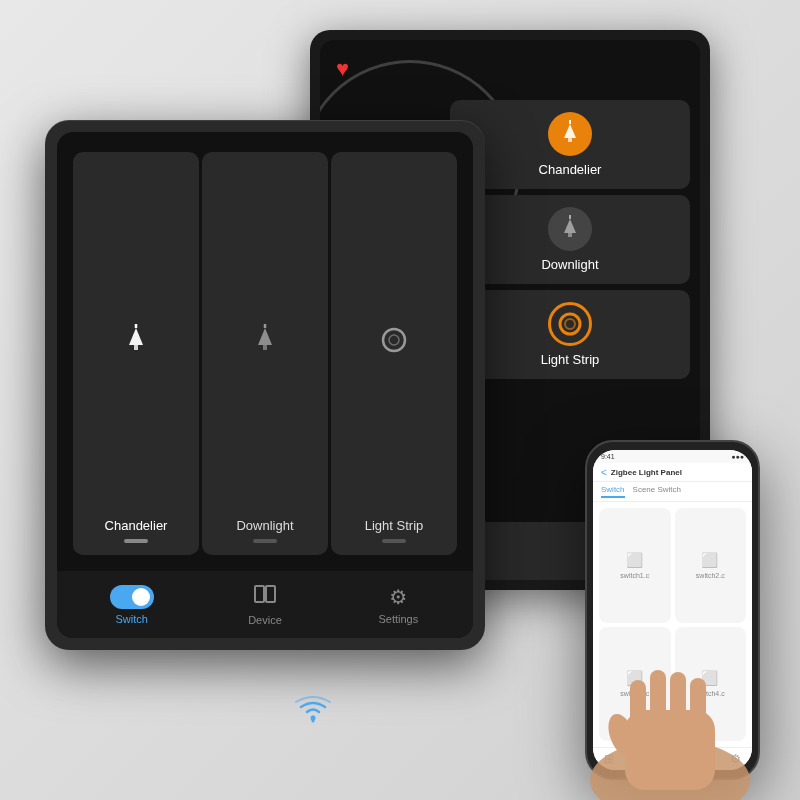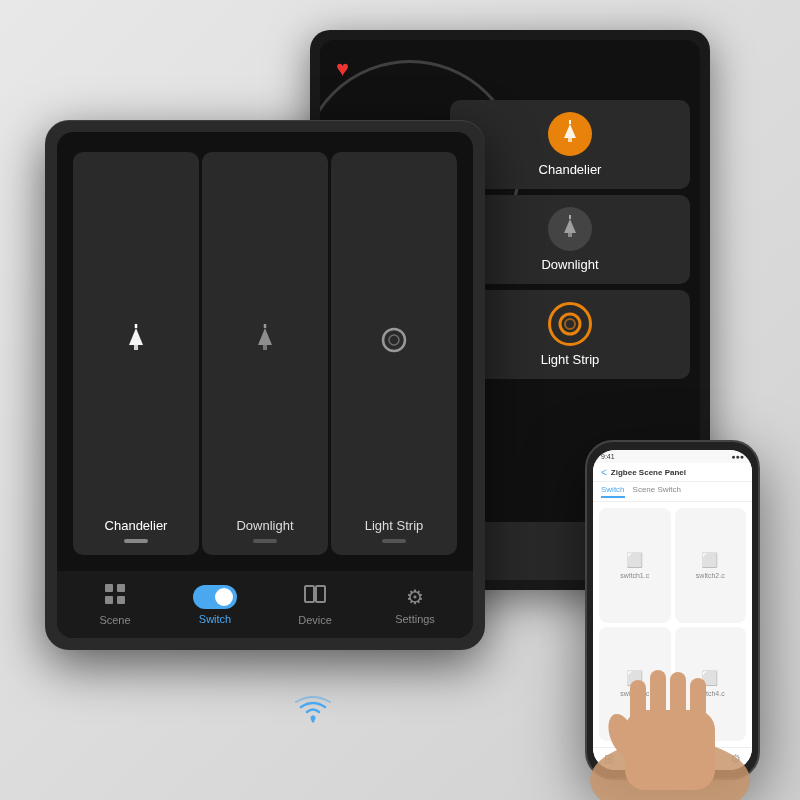--- a/index.html
+++ b/index.html
@@ -500,31 +500,20 @@
             <circle cx="16" cy="16" r="5" fill="none" stroke="#999" stroke-width="1.5" opacity="0.6"></circle>
           </svg>
         </div>
         <span class="dev-label">Light Strip</span>
         <div class="dev-indicator"></div>
       </div>
     </div>
 
     <div class="bottom-nav">
 
-      <div class="nav-item">
-        <span class="nav-icon">
-          <svg width="22" height="22" viewBox="0 0 22 22">
-            <rect x="1" y="1" width="8" height="8" rx="1" fill="#888"></rect>
-            <rect x="13" y="1" width="8" height="8" rx="1" fill="#888"></rect>
-            <rect x="1" y="13" width="8" height="8" rx="1" fill="#888"></rect>
-            <rect x="13" y="13" width="8" height="8" rx="1" fill="#888"></rect>
-          </svg>
-        </span>
-        <span>Scene</span>
-      </div>
 
       <div class="nav-item active">
         <div class="toggle-switch"></div>
         <span>Switch</span>
       </div>
 
       <div class="nav-item">
         <span class="nav-icon">
           <svg width="22" height="22" viewBox="0 0 22 22">
             <rect x="1" y="3" width="9" height="16" rx="1" fill="none" stroke="#888" stroke-width="2"></rect>
@@ -556,21 +545,21 @@
   <div class="phone-body">
     <div class="phone-screen">
 
       <div class="phone-status-bar">
         <span>9:41</span>
         <span>●●●</span>
       </div>
 
       <div class="phone-header">
         <span class="phone-back-arrow">&lt;</span>
-        <span class="phone-title">Zigbee Scene Panel</span>
+        <span class="phone-title">Zigbee Light Panel</span>
       </div>
 
       <div class="phone-tabs">
         <span class="phone-tab active">Switch</span>
         <span class="phone-tab">Scene Switch</span>
       </div>
 
       <div class="phone-content">
         <div class="phone-switch-item">
           <span class="phone-switch-icon">⬜</span>

